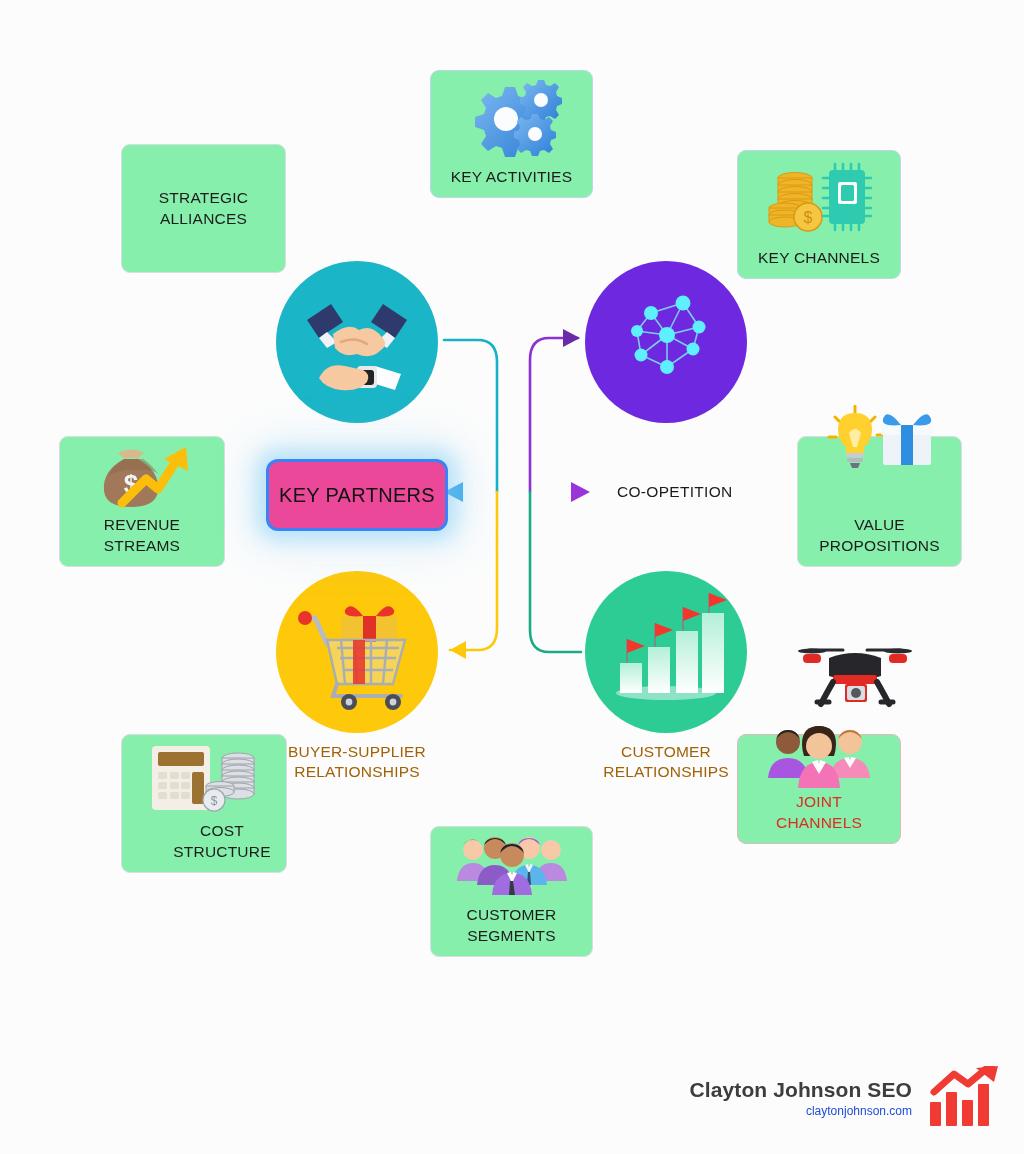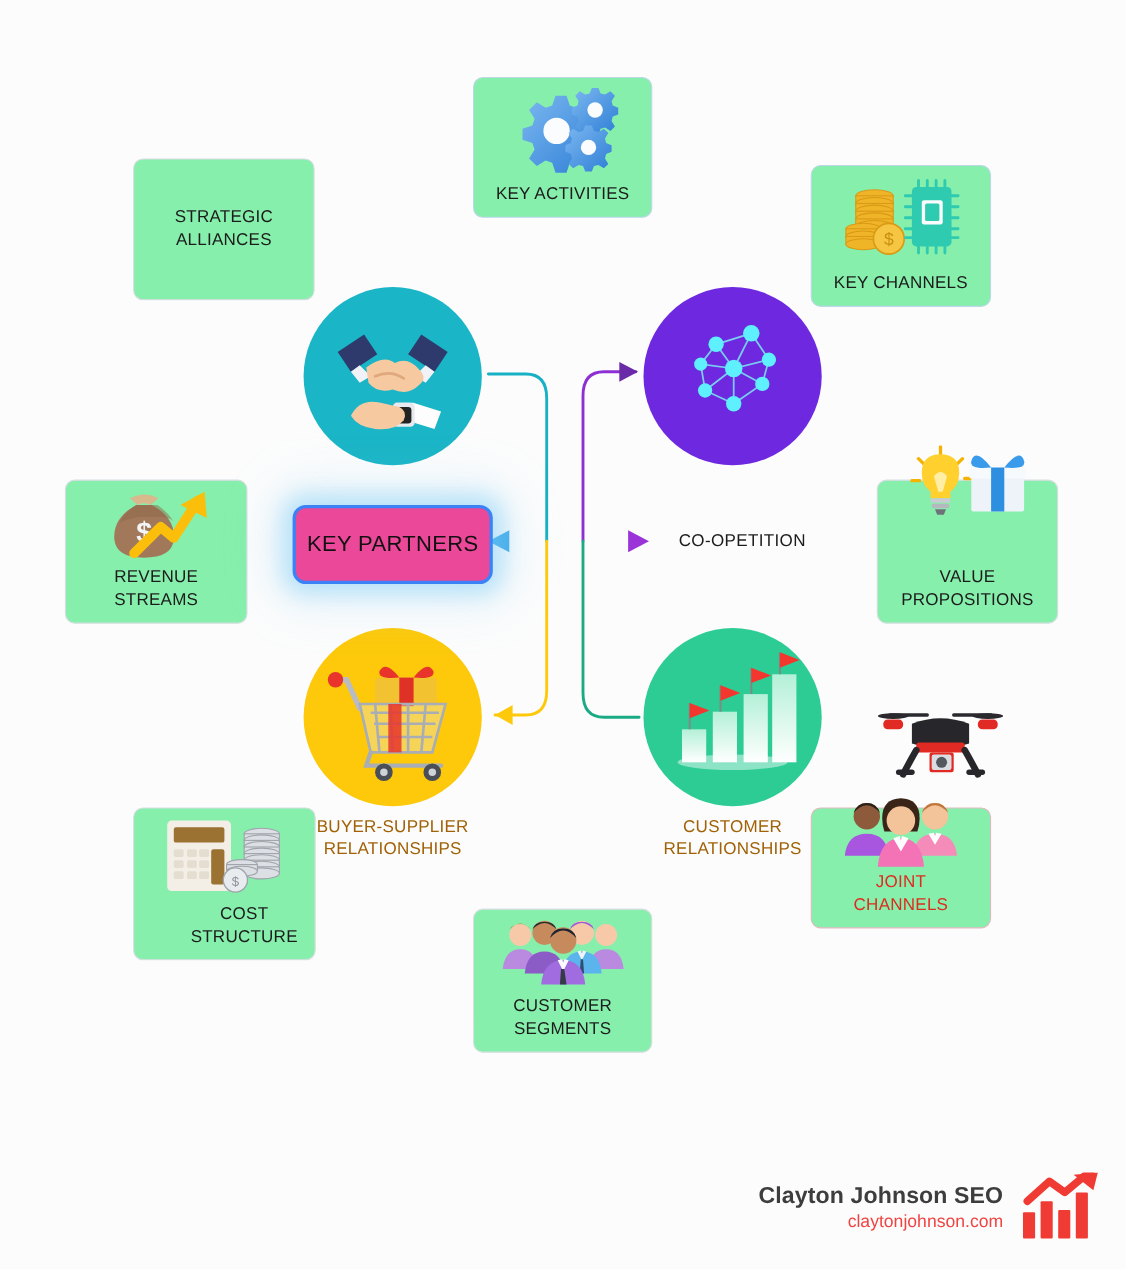--- a/index.html
+++ b/index.html
@@ -60,21 +60,21 @@
   }
   .plain-node{
     position:absolute;font-size:15.5px;color:#1c1c1c;letter-spacing:.3px;
     white-space:nowrap;
   }
 
   
   .footer{position:absolute;right:24px;bottom:24px;display:flex;align-items:center;gap:16px;}
   .footer .txt{text-align:right;margin-left:35px;}
   .footer .brand{font-size:21px;font-weight:bold;color:#3d3d3d;letter-spacing:.1px;}
-  .footer .site{font-size:16px;color:#ef4444;margin-top:2px;}
+  .footer .site{font-size:12px;color:#1d4ed8;margin-top:2px;}
 </style>
 </head>
 <body style="background: rgb(252, 252, 252);">
 
 <div class="stage">
 
   <svg class="connectors" viewBox="0 0 1024 1154">
     <defs>
       <linearGradient id="gradBP" x1="0" y1="0" x2="1" y2="0">
         <stop offset="0%" stop-color="#3fa9e8"></stop>

